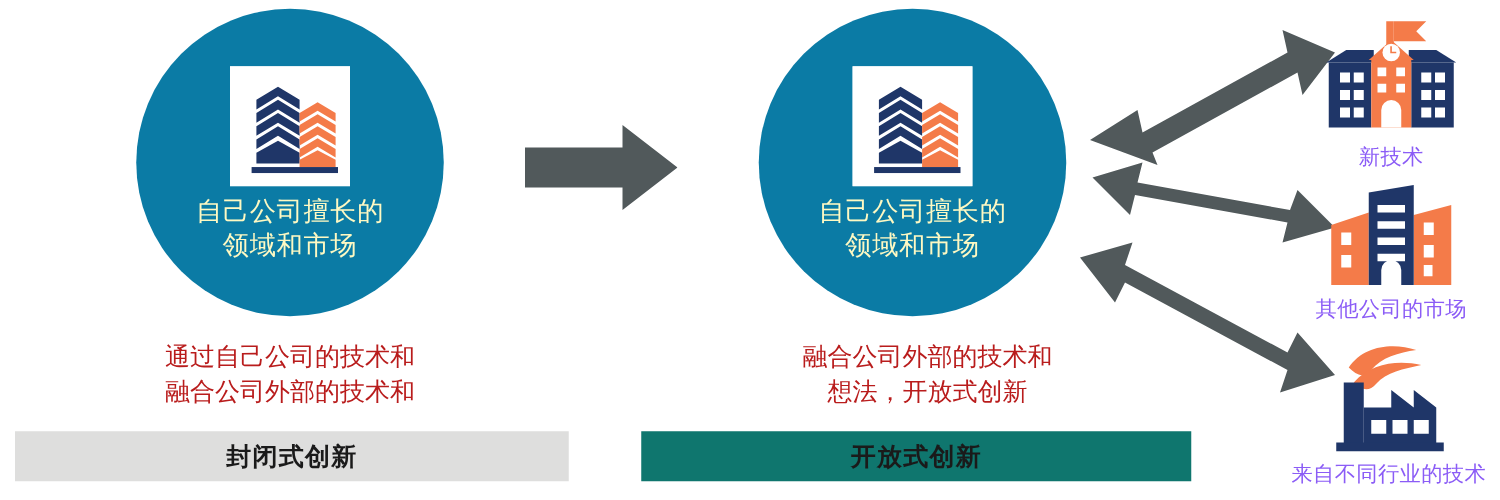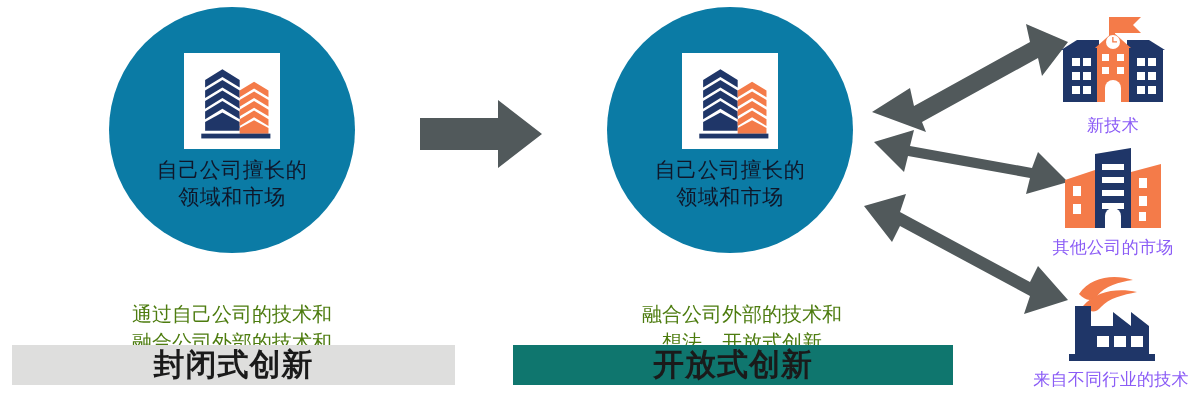--- a/index.html
+++ b/index.html
@@ -36,49 +36,48 @@
 
   .icon-plate {
     width: 96px;
     height: 96px;
     background: #ffffff;
     margin-top: 46px;
     display: block;
   }
   .circle-caption {
     margin-top: 8px;
-    color: #0f172a;
+    color: #fef9c3;
     font-size: 21px;
     line-height: 1.28;
     text-align: center;
     letter-spacing: 0.5px;
     font-weight: 400;
   }
 
   
   .desc {
     position: absolute;
     text-align: center;
-    color: #4d7c0f;
+    color: #b91c1c;
     font-size: 20px;
     line-height: 1.42;
     width: 420px;
-    margin-top: 28px;
   }
   .desc-left  { left: 22px;  top: 272px; }
   .desc-right { left: 532px; top: 272px; text-align: center; }
 
   
   .band {
     position: absolute;
     height: 40px;
     display: flex;
     align-items: center;
     justify-content: center;
-    font-size: 31px;
+    font-size: 20px;
     font-weight: bold;
     color: #1a1a1a;
     letter-spacing: 1px;
   }
   .band-closed {
     left: 12px;
     top: 345px;
     width: 443px;
     background: #dededd;
   }

